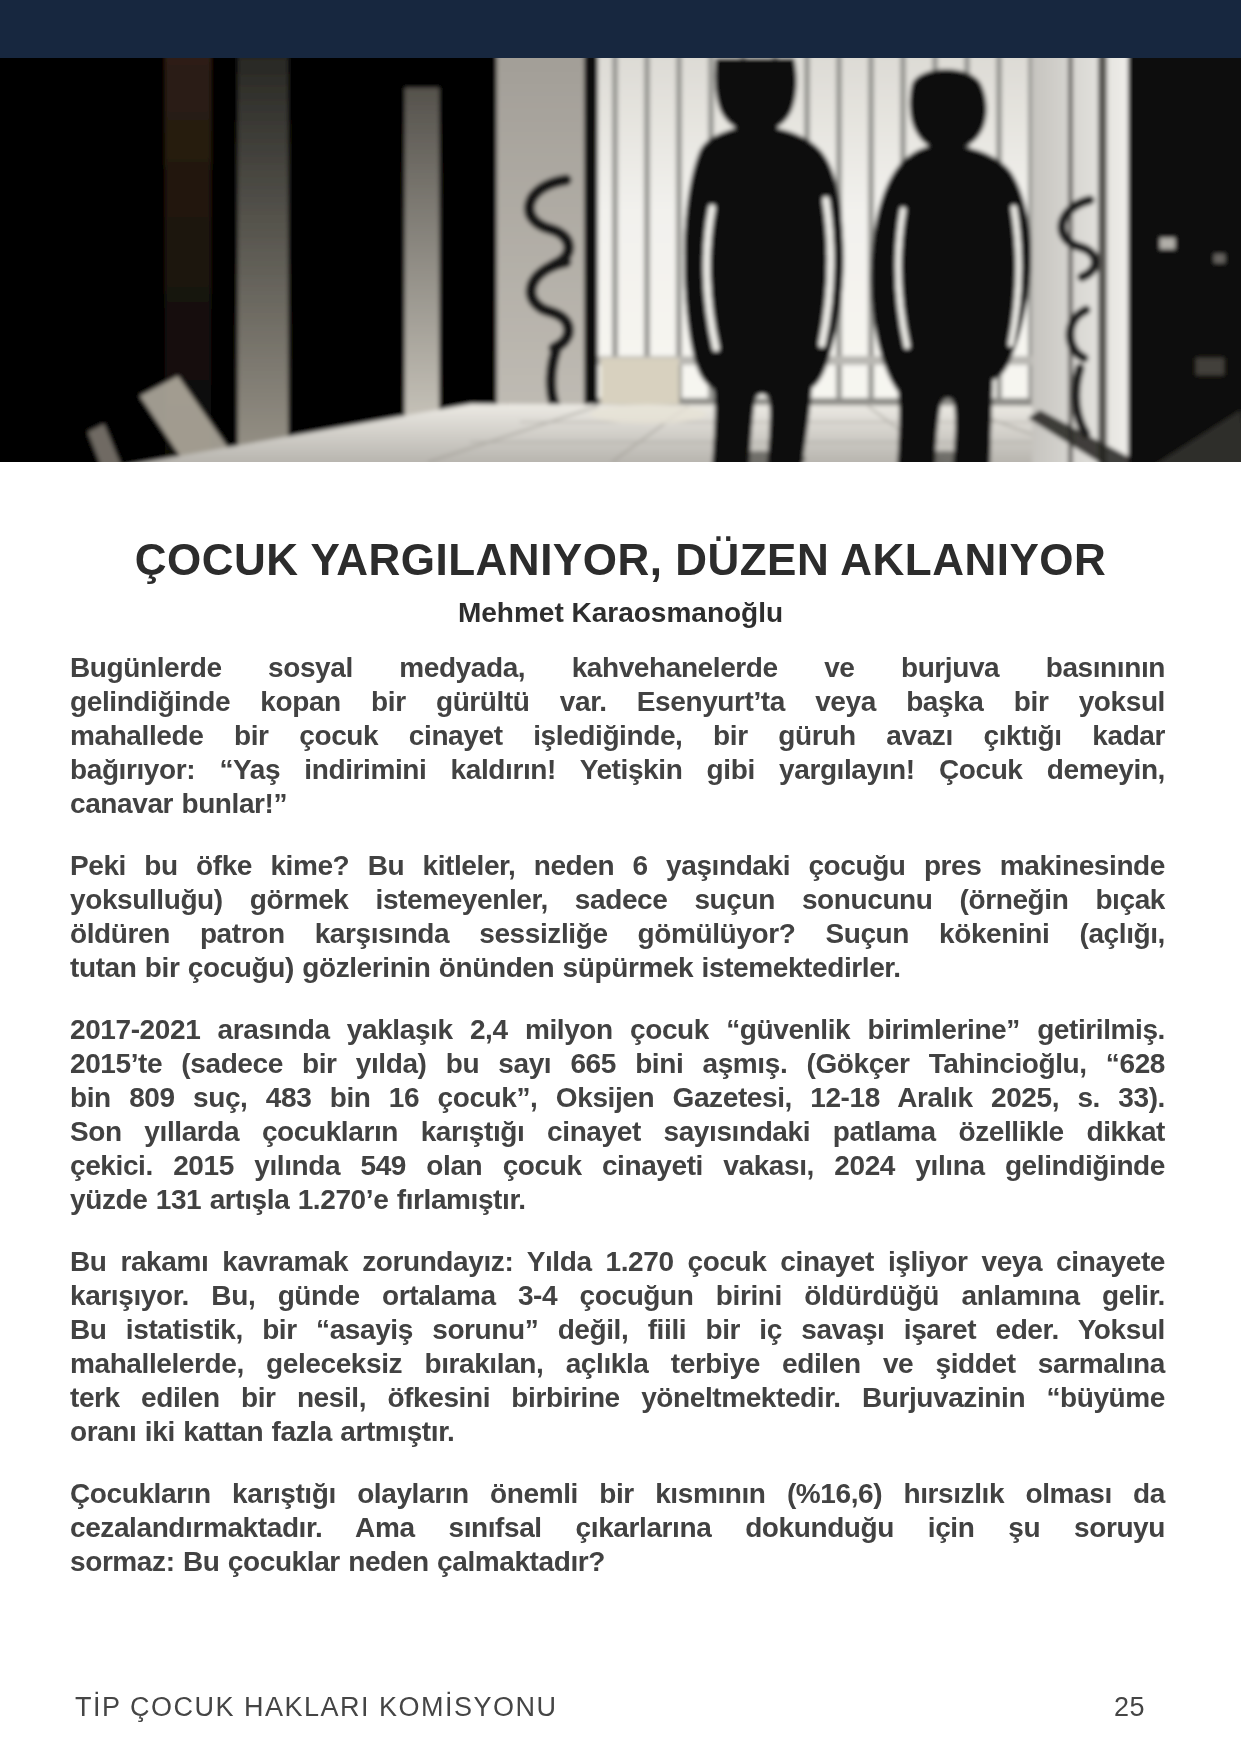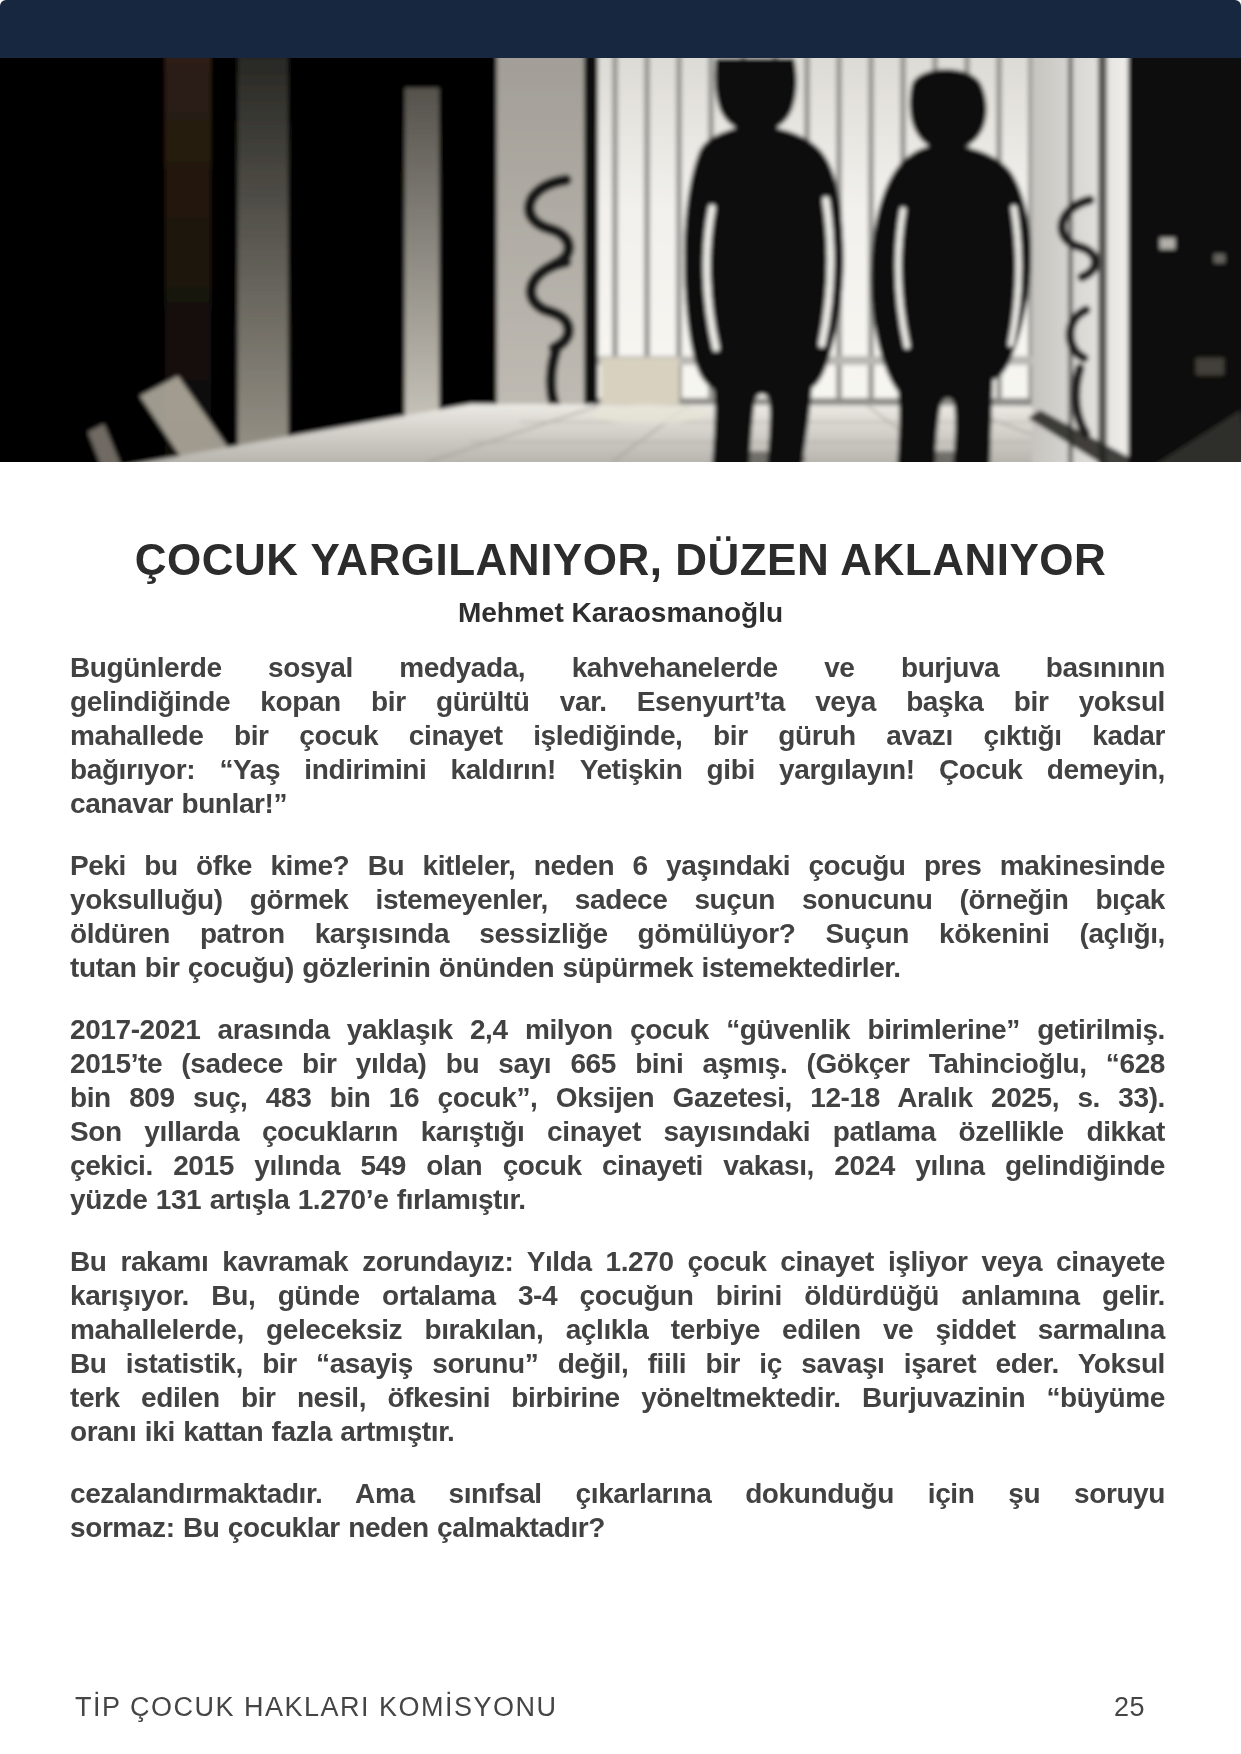--- a/index.html
+++ b/index.html
@@ -1,20 +1,19 @@
 <!DOCTYPE html>
 <html><head>
 <meta charset="utf-8">
 <style>
   html,body { margin:0; padding:0; background:#ffffff; }
   .page {
     position:relative; width:1241px; height:1754px;
     background:#ffffff; overflow:hidden;
     font-family:"Liberation Sans", sans-serif;
-    border-radius:6px;
   }
   .topbar {
     position:absolute; top:0; left:0; width:1241px; height:58px;
     background:#17273f;
   }
   .hero {
     position:absolute; top:58px; left:0; width:1241px; height:404px;
     display:block; background:#060606;
   }
   .content { position:absolute; top:462px; left:0; width:1241px; }
@@ -222,26 +221,27 @@
           <div class="line just">2017-2021 arasında yaklaşık 2,4 milyon çocuk “güvenlik birimlerine” getirilmiş.</div>
           <div class="line just">2015’te (sadece bir yılda) bu sayı 665 bini aşmış. (Gökçer Tahincioğlu, “628</div>
           <div class="line just">bin 809 suç, 483 bin 16 çocuk”, Oksijen Gazetesi, 12-18 Aralık 2025, s. 33).</div>
           <div class="line just">Son yıllarda çocukların karıştığı cinayet sayısındaki patlama özellikle dikkat</div>
           <div class="line just">çekici. 2015 yılında 549 olan çocuk cinayeti vakası, 2024 yılına gelindiğinde</div>
           <div class="line">yüzde 131 artışla 1.270’e fırlamıştır.</div>
         </div>
         <div class="para">
           <div class="line just">Bu rakamı kavramak zorundayız: Yılda 1.270 çocuk cinayet işliyor veya cinayete</div>
           <div class="line just">karışıyor. Bu, günde ortalama 3-4 çocuğun birini öldürdüğü anlamına gelir.</div>
+          <div class="line just">Bu istatistik, bir “asayiş sorunu” değil, fiili bir iç savaşı işaret eder. Yoksul</div>
           <div class="line just">mahallelerde, geleceksiz bırakılan, açlıkla terbiye edilen ve şiddet sarmalına</div>
-          <div class="line just">Bu istatistik, bir “asayiş sorunu” değil, fiili bir iç savaşı işaret eder. Yoksul</div>
           <div class="line just">terk edilen bir nesil, öfkesini birbirine yöneltmektedir. Burjuvazinin “büyüme</div>
           <div class="line">oranı iki kattan fazla artmıştır.</div>
         </div>
         <div class="para">
+          <div class="line just">Çocukların karıştığı olayların önemli bir kısmının (%16,6) hırsızlık olması da</div>
           <div class="line just">cezalandırmaktadır. Ama sınıfsal çıkarlarına dokunduğu için şu soruyu</div>
           <div class="line">sormaz: Bu çocuklar neden çalmaktadır?</div>
         </div>
       </div>
   </div>
 
   <div class="footer">
     <span class="org">TİP ÇOCUK HAKLARI KOMİSYONU</span>
     <span class="pageno">25</span>
   </div>

